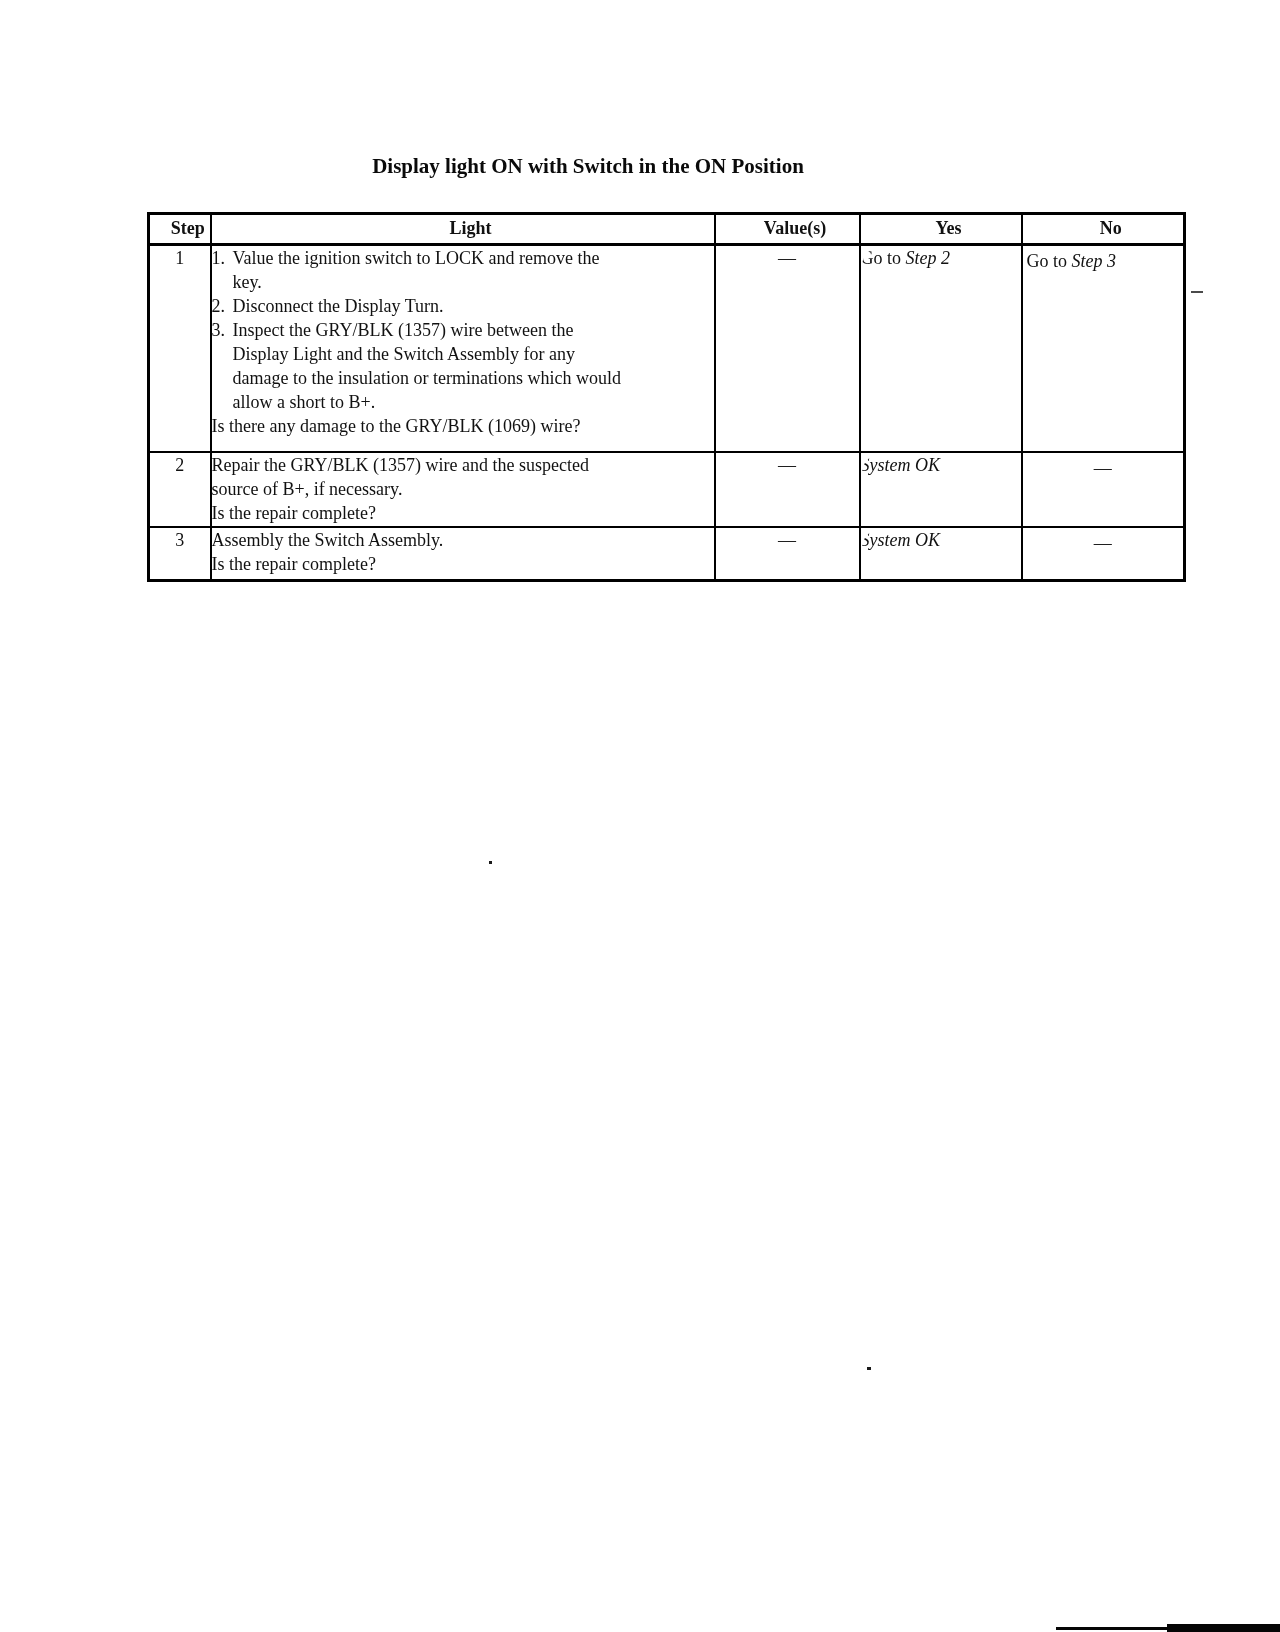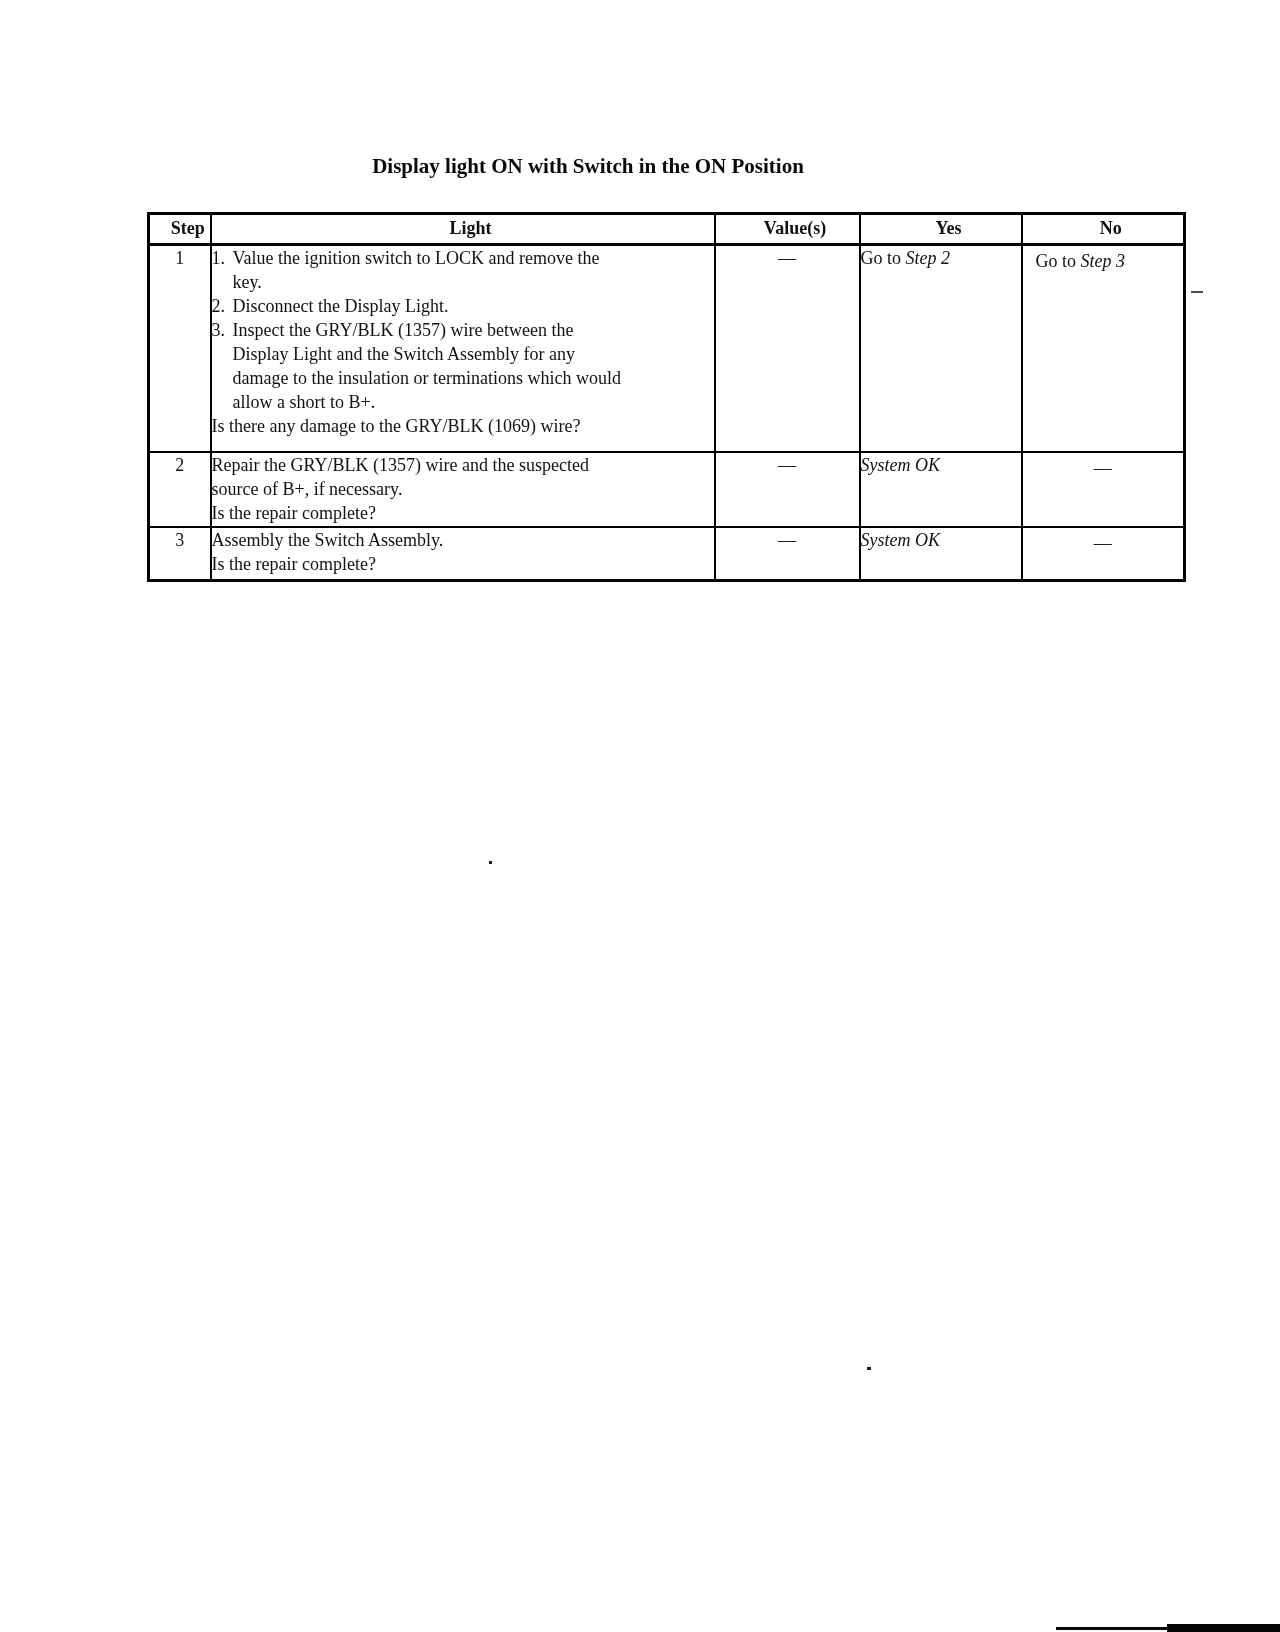--- a/index.html
+++ b/index.html
@@ -45,22 +45,22 @@
     padding: 1px 0 2px 16px;
     border-bottom: 3px solid #000;
     border-top: 3px solid #000;
   }
   tr.r0 { height: 207px; }
   tr.r1 { height: 75px; }
   tr.r2 { height: 54px; }
   td.step-cell  { text-align: center; padding-top: 3px; }
   td.action-cell { padding: 3px 4px 0 13px; }
   td.value-cell { text-align: center; padding-top: 3px; }
-  td.yes-cell   { padding: 3px 2px 0 12px; }
-  td.no-cell.left   { padding: 3px 2px 0 13px; }
+  td.yes-cell   { padding: 3px 2px 0 12px; border-radius: 21px; }
+  td.no-cell.left   { padding: 3px 2px 0 4px; }
   td.no-cell.center { text-align: center; padding-top: 3px; }
   .action-item { display: flex; }
   .item-num { width: 21px; flex: none; }
   .item-text, .action-lines { white-space: pre-line; }
   .it { font-style: italic; }
   .artifact { position: absolute; }
   .margin-dash { left: 1191px; top: 291px; width: 12px; height: 2px; background: #4a4a4a; }
   .speck-1 { left: 489px; top: 861px; width: 3px; height: 3px; background: #1a1a1a; }
   .speck-2 { left: 867px; top: 1367px; width: 4px; height: 3px; background: #1a1a1a; }
   .bottom-bar-thin  { left: 1056px; top: 1627px; width: 114px; height: 3px; background: #050505; }
@@ -92,21 +92,21 @@
     <tr class="r0">
       <td class="step-cell">1</td>
       <td class="action-cell">
         <div class="action-item">
           <span class="item-num">1.</span>
           <span class="item-text">Value the ignition switch to LOCK and remove the
 key.</span>
         </div>
         <div class="action-item">
           <span class="item-num">2.</span>
-          <span class="item-text">Disconnect the Display Light.</span>
+          <span class="item-text">Disconnect the Display Turn.</span>
         </div>
         <div class="action-item">
           <span class="item-num">3.</span>
           <span class="item-text">Inspect the GRY/BLK (1357) wire between the
 Display Light and the Switch Assembly for any
 damage to the insulation or terminations which would
 allow a short to B+.</span>
         </div>
         <div class="action-question">Is there any damage to the GRY/BLK (1069) wire?</div>
       </td>

